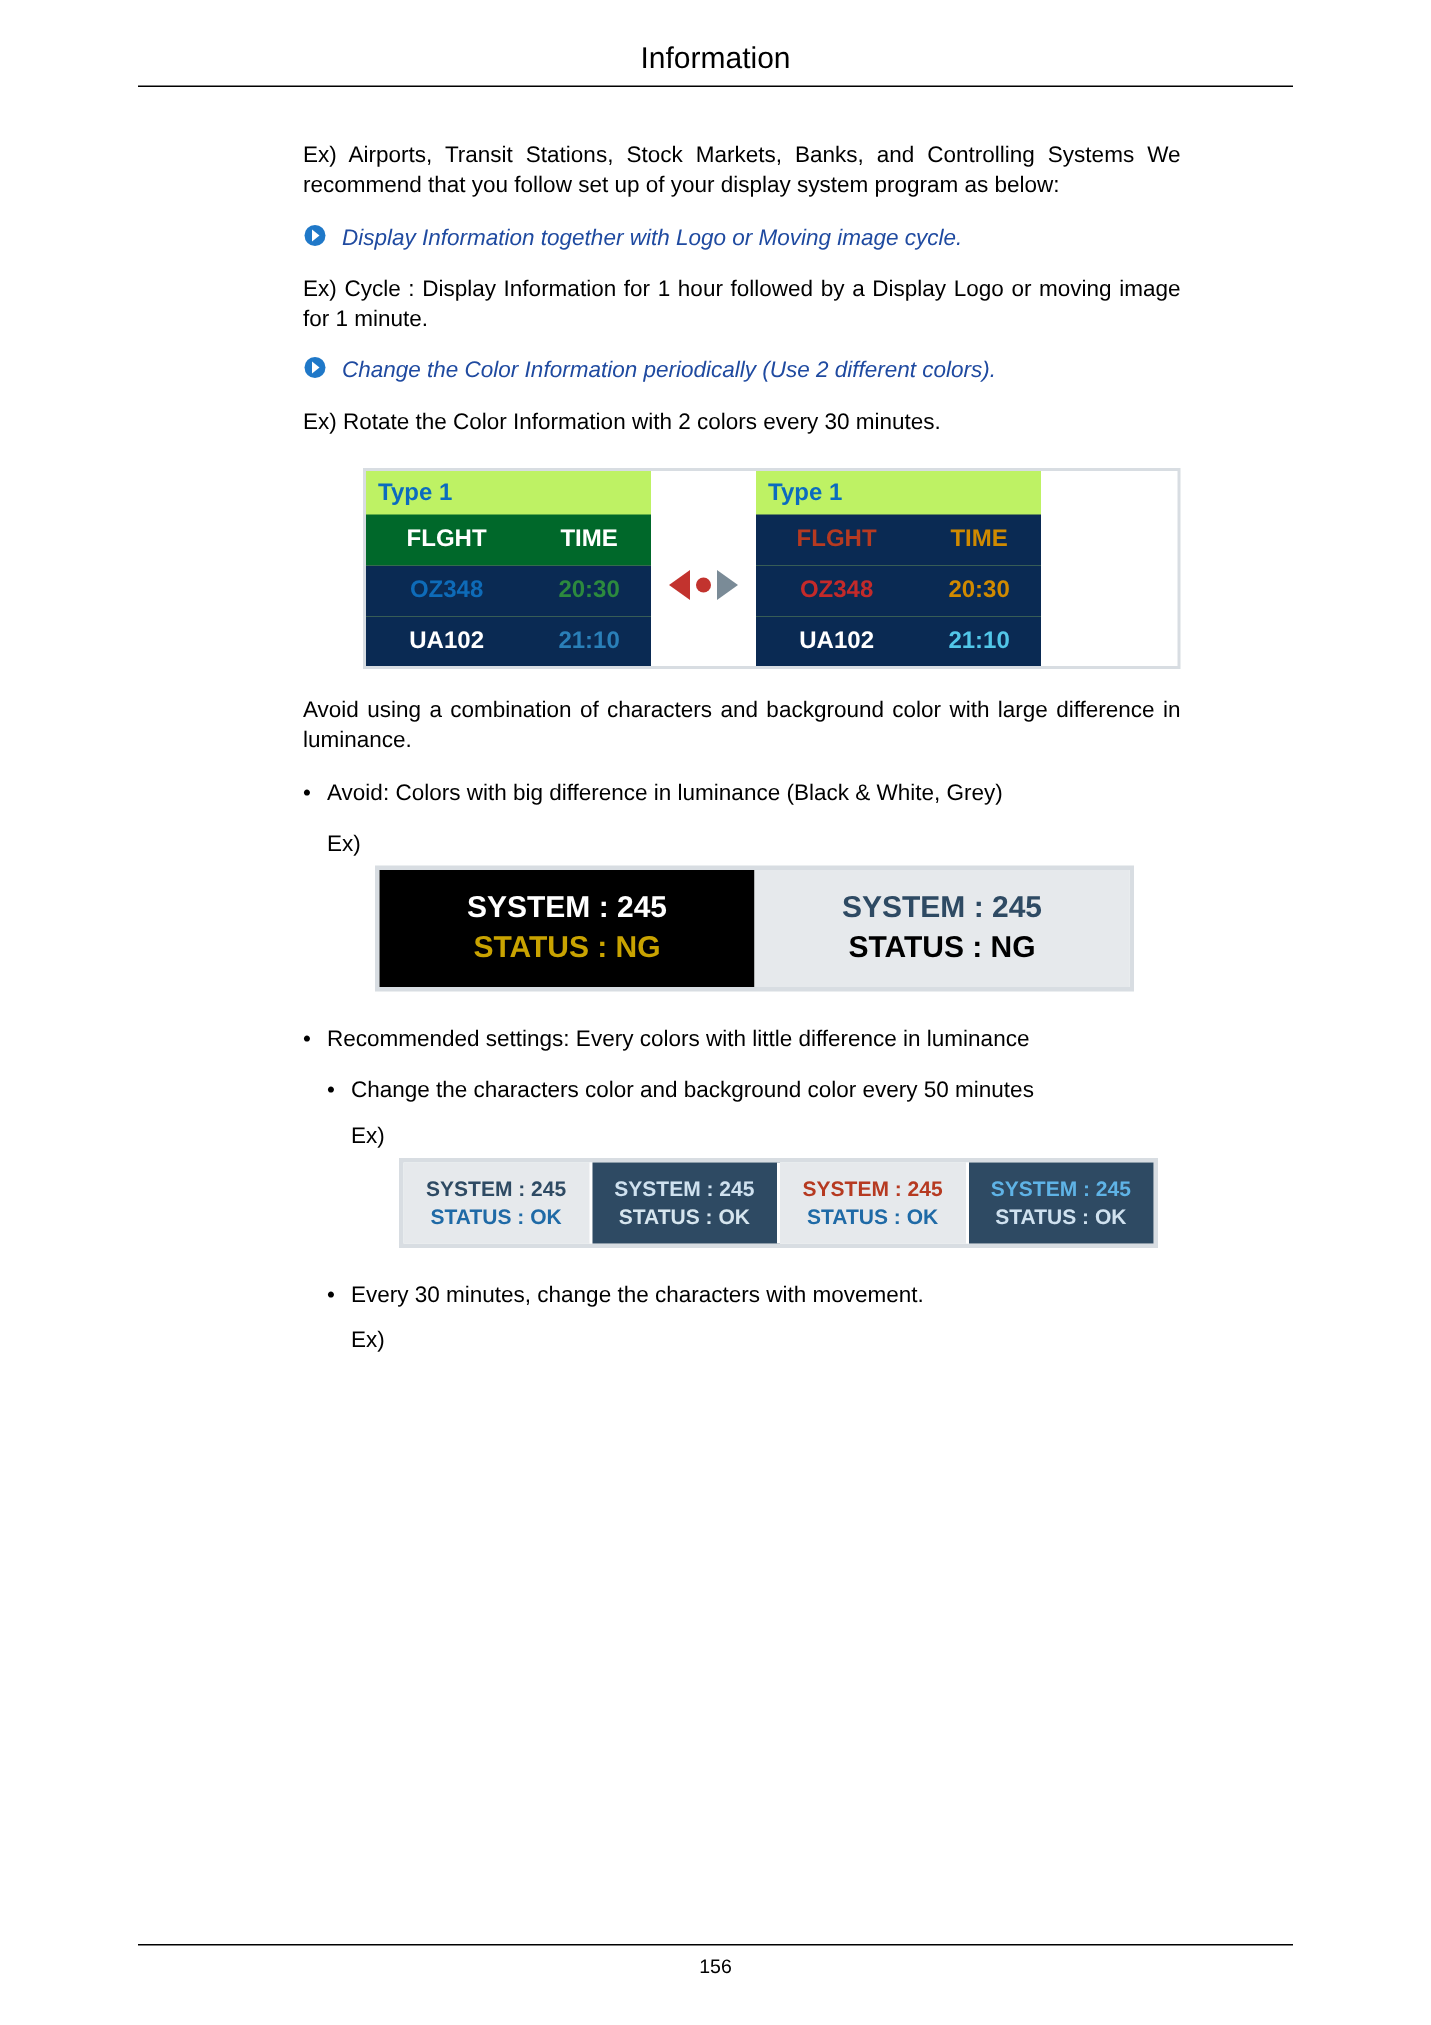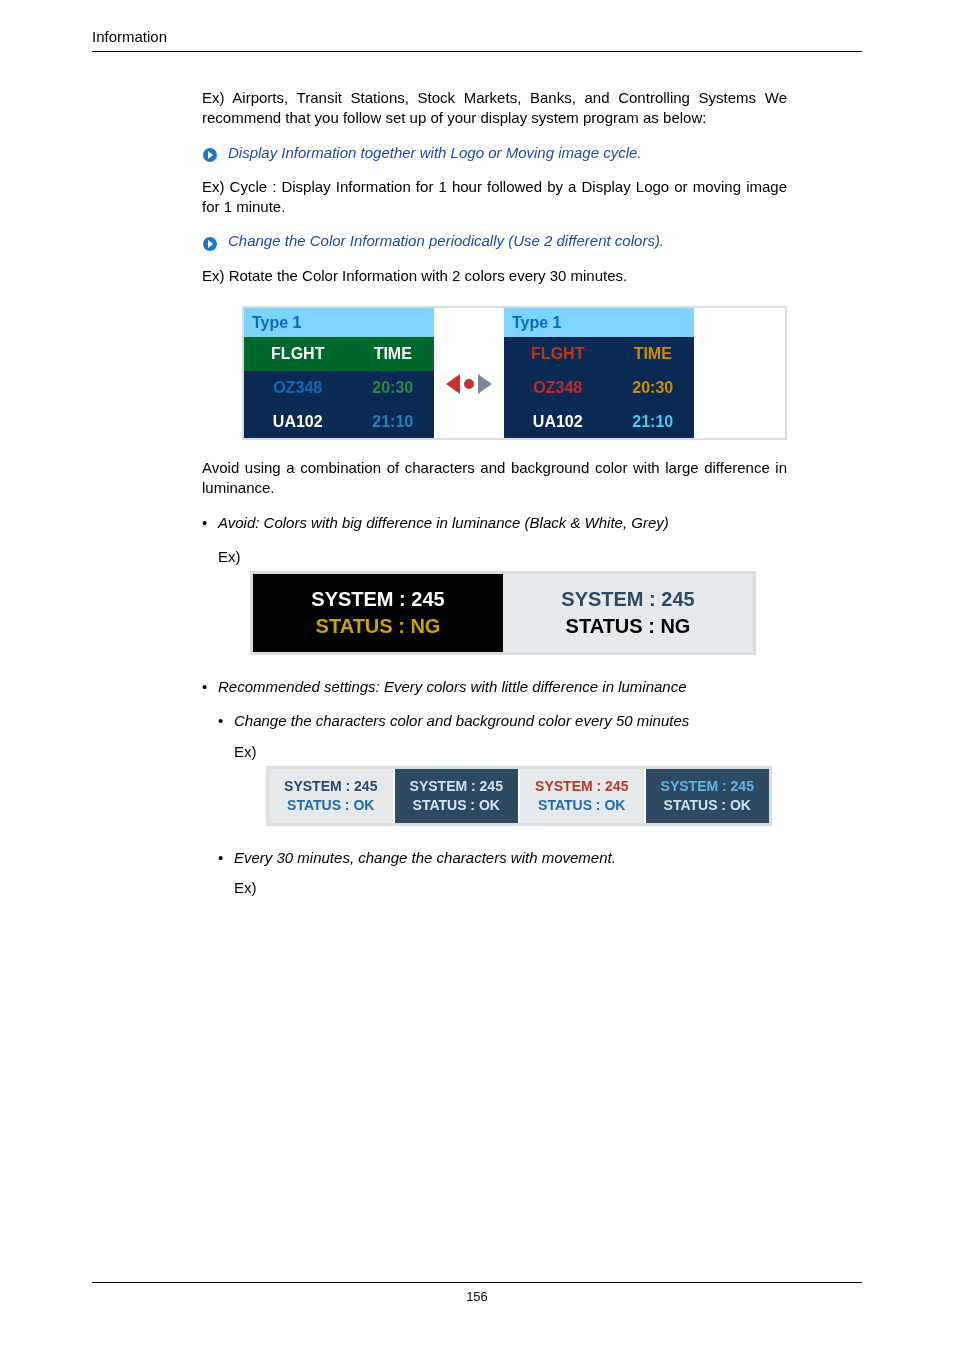--- a/index.html
+++ b/index.html
@@ -10,54 +10,55 @@
     background: #fff;
   }
   .page {
     width: 954px;
     min-height: 1350px;
     box-sizing: border-box;
     padding: 28px 92px 28px 92px;
     position: relative;
   }
   .header-title {
-    font-size: 15px;
+    text-align: center;
+    font-size: 20px;
     margin-bottom: 6px;
   }
   .hr {
     border: none;
     border-top: 1px solid #000;
     margin: 0 0 36px 0;
   }
   .content {
     margin-left: 110px;
     width: 585px;
     line-height: 1.35;
     text-align: justify;
   }
   .para { margin: 0 0 14px 0; }
   .bullet-row {
     display: flex;
-    align-items: flex-end;
+    align-items: flex-start;
     margin-bottom: 14px;
   }
   .arrow-icon {
     width: 16px; height: 16px; margin-right: 10px; flex: none;
   }
   .arrow-icon svg { display:block; }
   .italic-blue { color: #1f4aa0; font-style: italic; }
   .fig { margin: 6px 0 18px 40px; }
 
   
   .flight-wrap {
     display: flex;
     align-items: flex-start;
     border: 2px solid #d8dde2;
   }
-  .flight-block { width: 190px; background:#7dd3fc; padding:0; }
+  .flight-block { width: 190px; background:#bef264; padding:0; }
   .type-lbl { color:#0b6bbf; font-weight:bold; font-size:16px; padding:4px 8px; }
   .flight-table { border-collapse: collapse; width:100%; }
   .flight-table td {
     text-align:center; font-weight:bold; font-size:16px; padding:6px 0;
   }
   .ft1 .r1 td { background:#00682a; color:#fff; }
   .ft1 .r2 td:first-child { background:#0a2a53; color:#0e6bb8; }
   .ft1 .r2 td:last-child  { background:#0a2a53; color:#2c8a3e; }
   .ft1 .r3 td:first-child { background:#0a2a53; color:#fff; }
   .ft1 .r3 td:last-child  { background:#0a2a53; color:#2a7fb8; }
@@ -71,21 +72,21 @@
   .arrow-mid {
     display:flex; align-items:center; justify-content:center;
     width:70px; height:100px; padding-top:26px;
   }
   .tri-left  { width:0;height:0;border-top:10px solid transparent;border-bottom:10px solid transparent;border-right:14px solid #c2332e; margin-right:2px;}
   .dot { width:10px;height:10px;border-radius:50%;background:#c2332e; margin:0 2px;}
   .tri-right { width:0;height:0;border-top:10px solid transparent;border-bottom:10px solid transparent;border-left:14px solid #7a8b97; margin-left:2px;}
 
   .list-bullet { display:flex; margin:0 0 14px 0; }
   .list-bullet .dotc { width:16px; flex:none; }
-  .list-bullet .txt { flex:1;font-style:italic; }
+  .list-bullet .txt { flex:1; }
   .ex-lbl { margin: 0 0 4px 16px; }
 
   
   .sys-pair {
     margin-left:48px; width:500px; border:3px solid #d8dde2;
     display:flex; padding:0;
   }
   .sys-box { flex:1; text-align:center; font-weight:bold; font-size:20px; padding:12px 0; }
   .sys-a { background:#000; }
   .sys-a .l1 { color:#fff; }
@@ -110,21 +111,21 @@
   .c1 { background:#e6e9ec; }
   .c1 .l1 { color:#2e4a63; } .c1 .l2 { color:#1f6aa6; }
   .c2 { background:#2e4a63; }
   .c2 .l1 { color:#cfe1ef; } .c2 .l2 { color:#d6e5ee; }
   .c3 { background:#e6e9ec; }
   .c3 .l1 { color:#b63a21; } .c3 .l2 { color:#1f6aa6; }
   .c4 { background:#2e4a63; }
   .c4 .l1 { color:#5fb3e6; } .c4 .l2 { color:#cfe1ef; }
 
   .footer-area {
-    position:absolute; left:92px; right:92px; bottom:46px;
+    position:absolute; left:92px; right:92px; bottom:32px;
     text-align:center;
   }
   .footer-area .hr2 { border:none; border-top:1px solid #000; margin:0 0 6px 0; }
   .pagenum { font-size:13px; }
 </style>
 </head>
 <body>
 
 <div class="page">
   <div class="header-title">Information</div>

